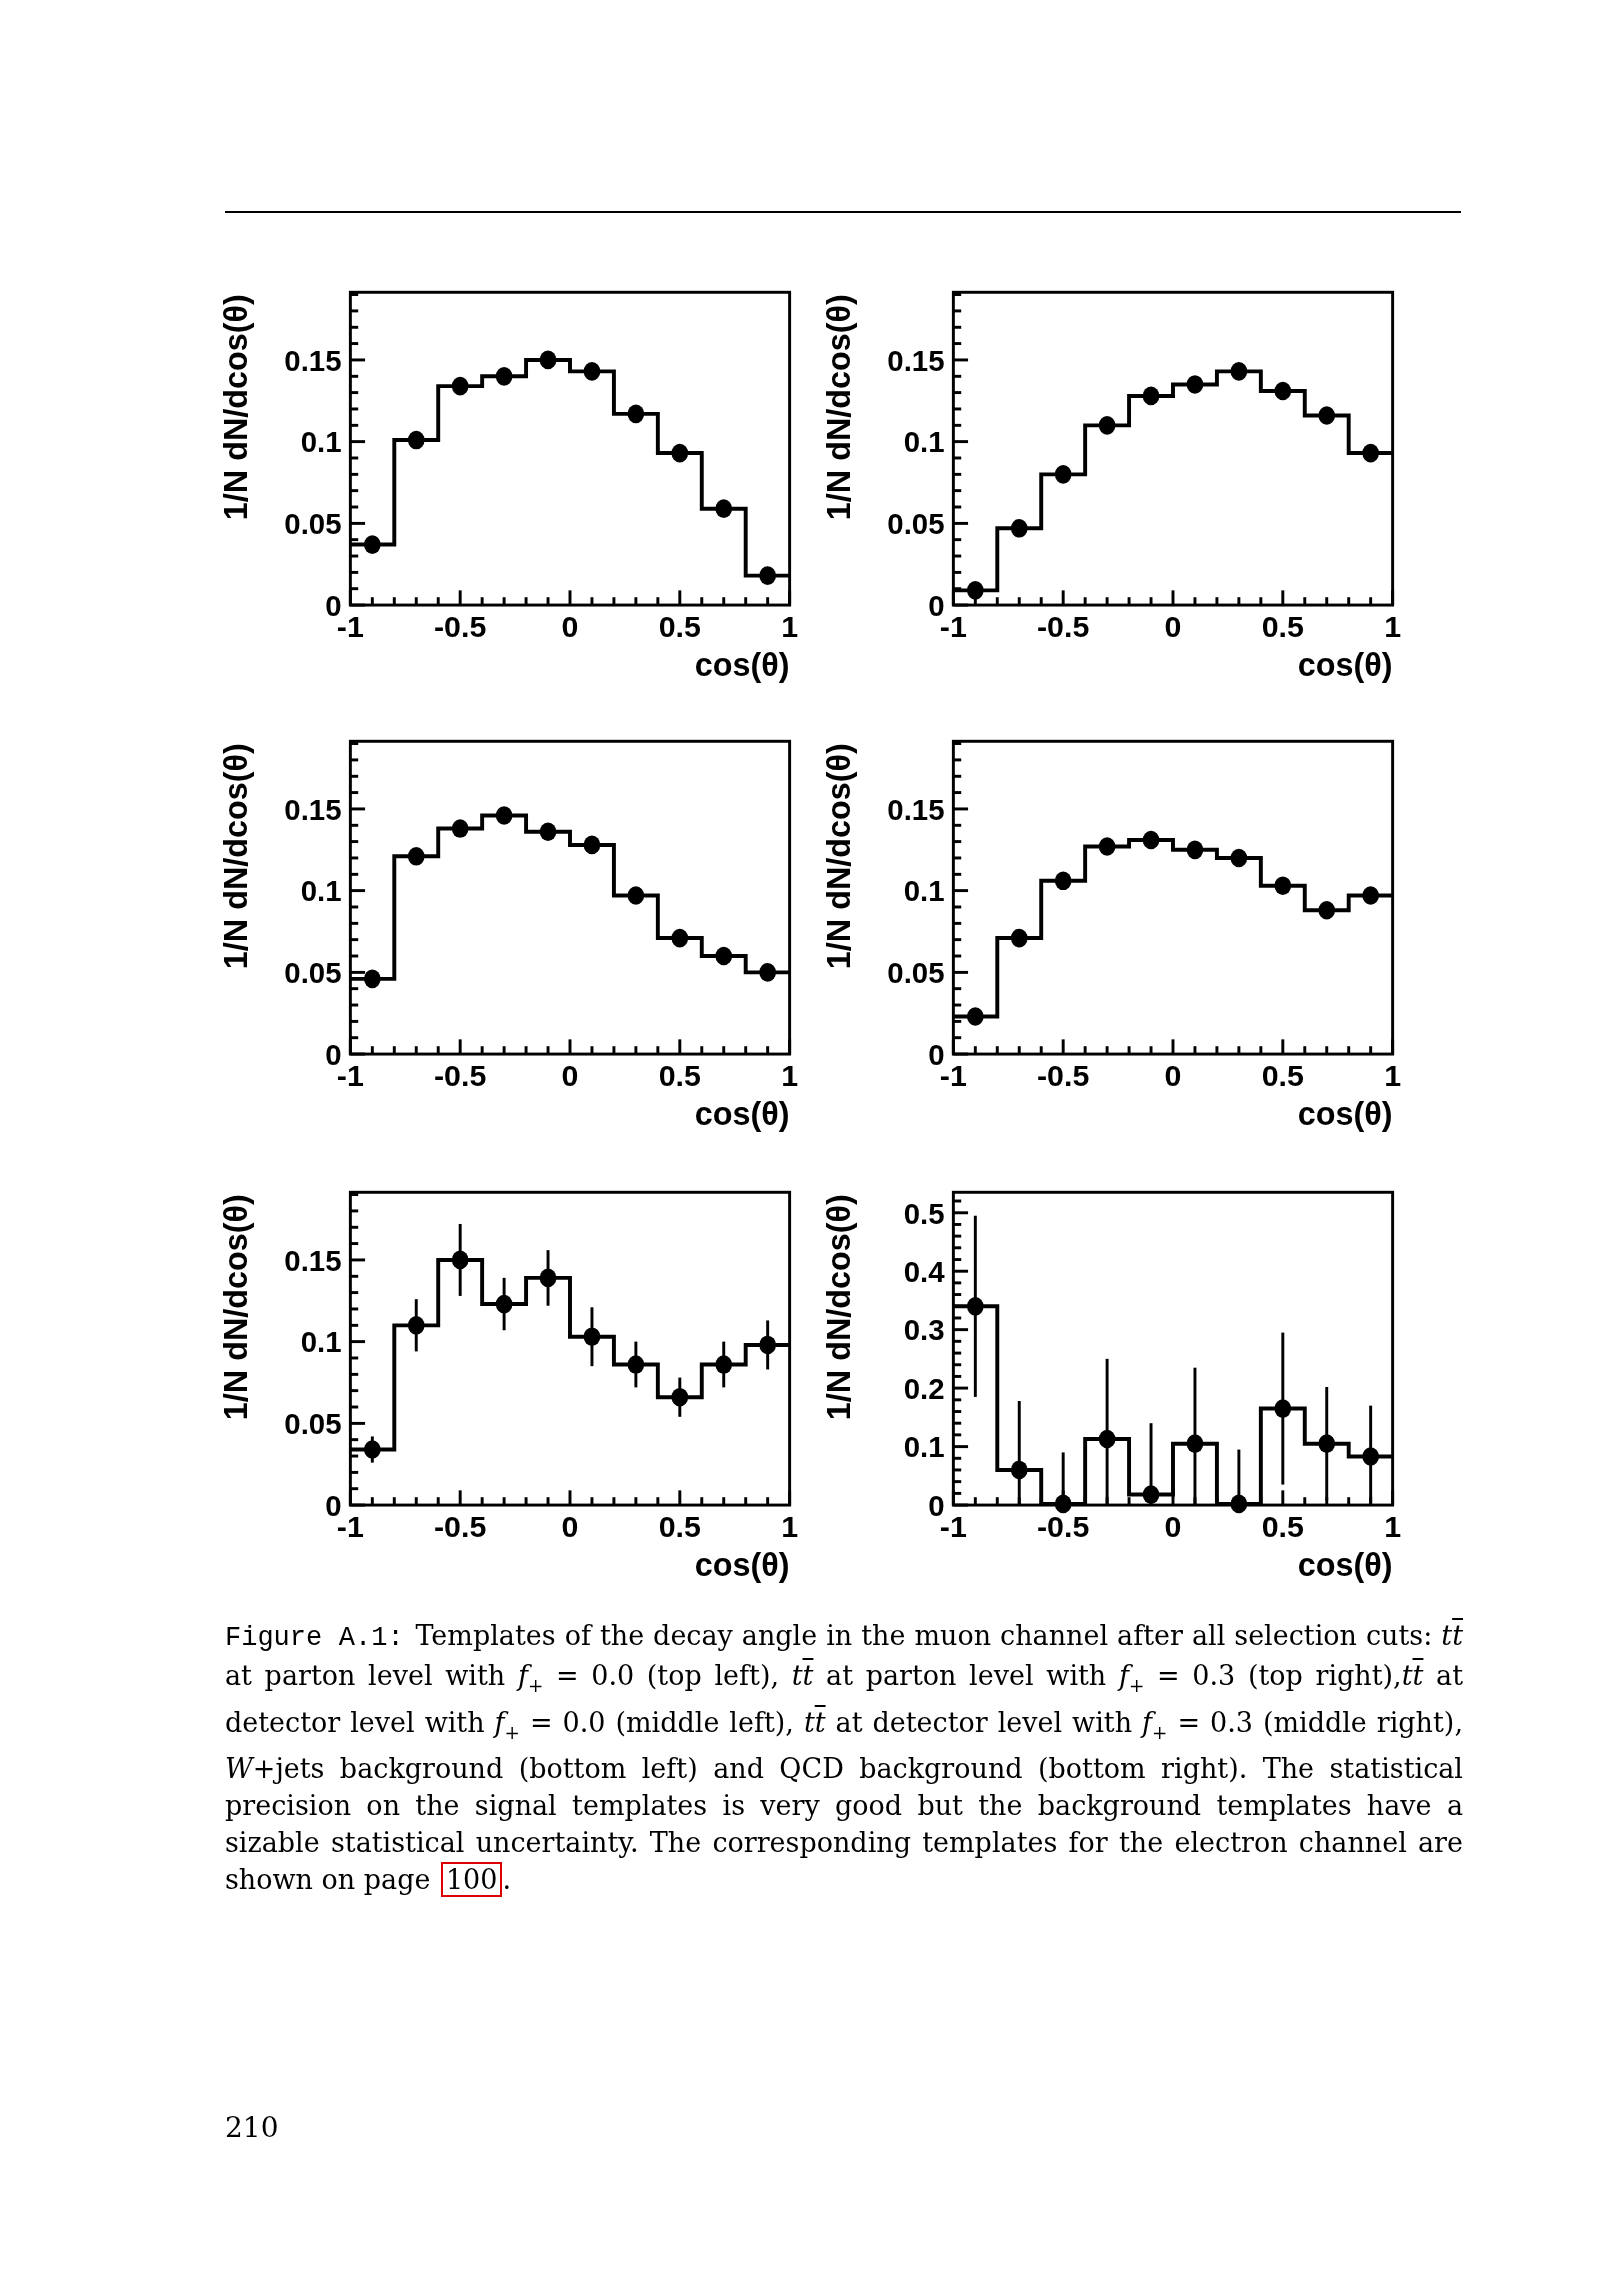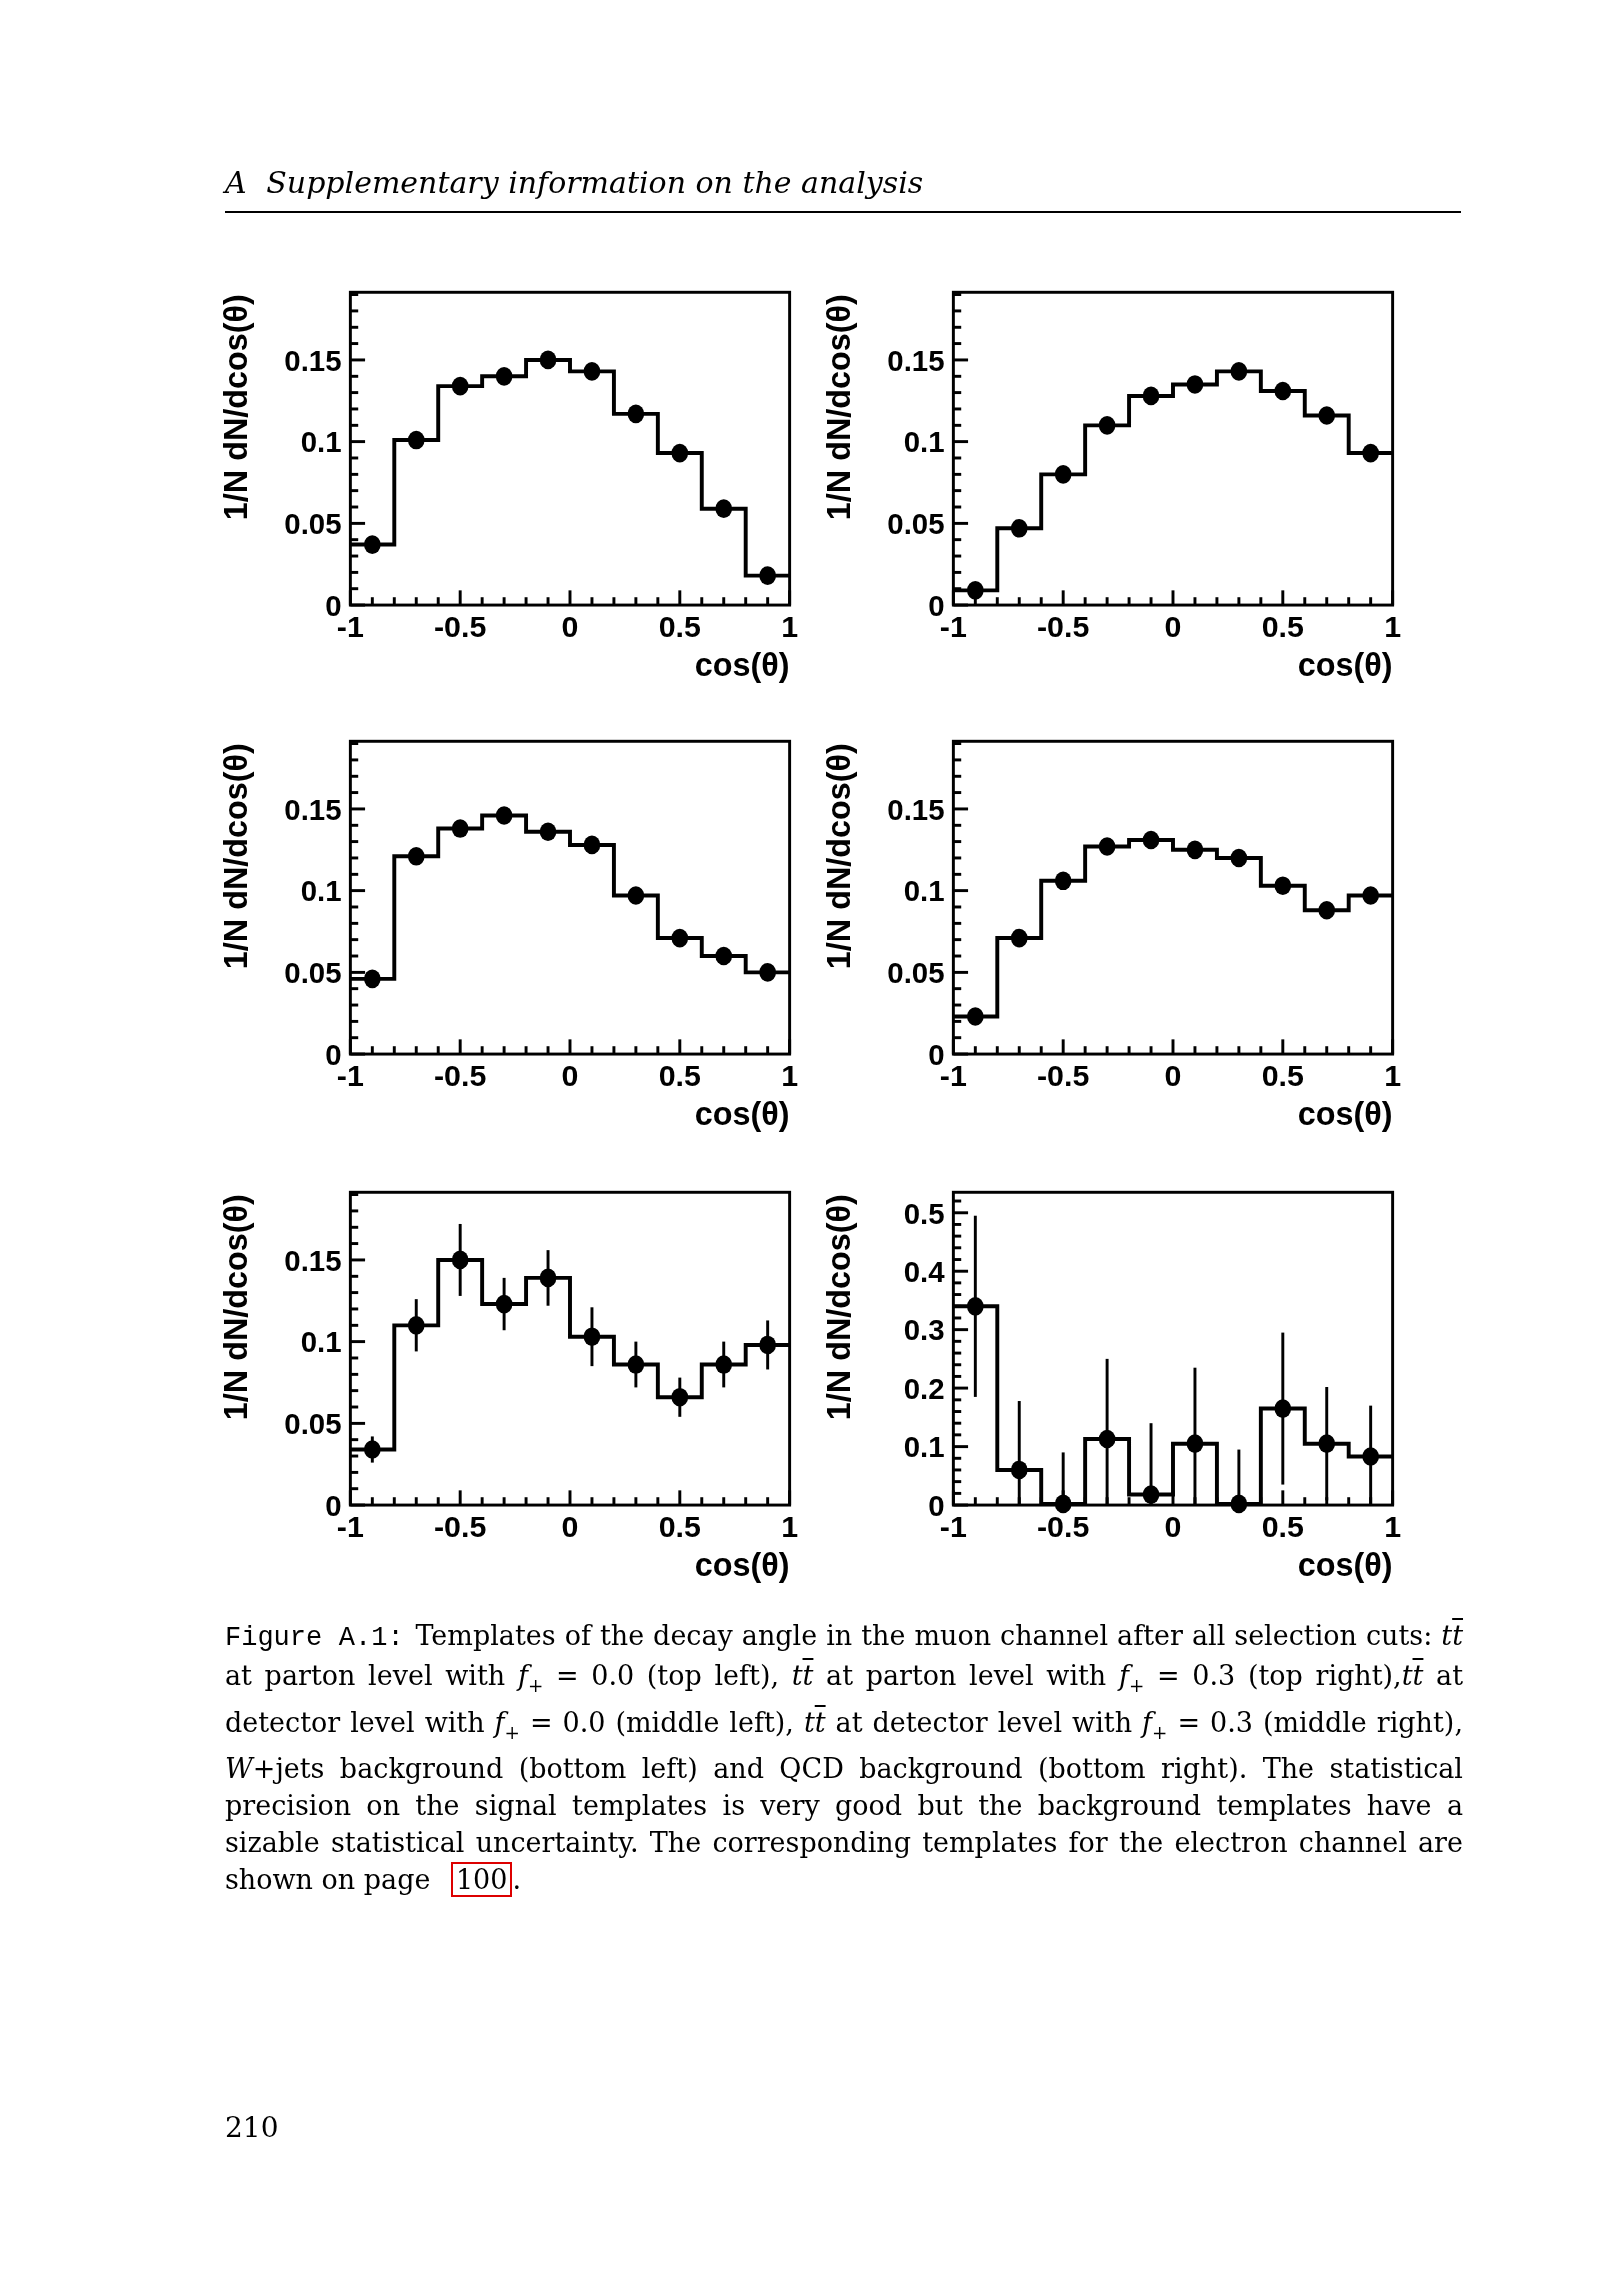--- a/index.html
+++ b/index.html
@@ -9,31 +9,28 @@
   .header .sec{display:inline-block;margin-right:19.6px;}
   .hrule{position:absolute;left:225px;top:211px;width:1236px;height:2px;background:#000;}
   .plot{position:absolute;width:603px;height:469px;}
   .plot svg text{font-family:"Liberation Sans","DejaVu Sans",sans-serif;font-weight:bold;fill:#000;}
   .caption{position:absolute;left:225px;top:1617px;width:1238px;font-size:27px;line-height:37px;
            text-align:justify;}
   .cap-label{padding-right:11.8px;font-family:Liberation Mono, monospace;}
   .cap-i{font-style:italic;}
   .cap-ov{text-decoration:overline;}
   .cap-sub{font-size:68%;vertical-align:-18%;}
-  .cap-box{border:2px solid #dd0000;padding:0 2.9px;margin-left:12px;}
+  .cap-box{border:2px solid #dd0000;padding:0 2.9px;margin-left:2px;}
   .footer{position:absolute;left:225px;top:2111px;font-size:28px;}
 </style>
 </head>
 <body>
 
 <div class="page">
 
-  <div class="header">
-    <span class="sec">A</span><span>Supplementary information on the analysis</span>
-  </div>
   <div class="hrule"></div>
 
   <div class="plot" style="left: 218px; top: 248px;"><svg width="603" height="469" viewBox="0 0 615 478">
         <rect x="135" y="45" width="448" height="319" fill="none" stroke="#000" stroke-width="3"></rect>
         <line x1="157.4" y1="364" x2="157.4" y2="356" stroke="#000" stroke-width="3"></line>
         <line x1="179.8" y1="364" x2="179.8" y2="356" stroke="#000" stroke-width="3"></line>
         <line x1="202.2" y1="364" x2="202.2" y2="356" stroke="#000" stroke-width="3"></line>
         <line x1="224.6" y1="364" x2="224.6" y2="356" stroke="#000" stroke-width="3"></line>
         <line x1="269.4" y1="364" x2="269.4" y2="356" stroke="#000" stroke-width="3"></line>
         <line x1="291.8" y1="364" x2="291.8" y2="356" stroke="#000" stroke-width="3"></line>

